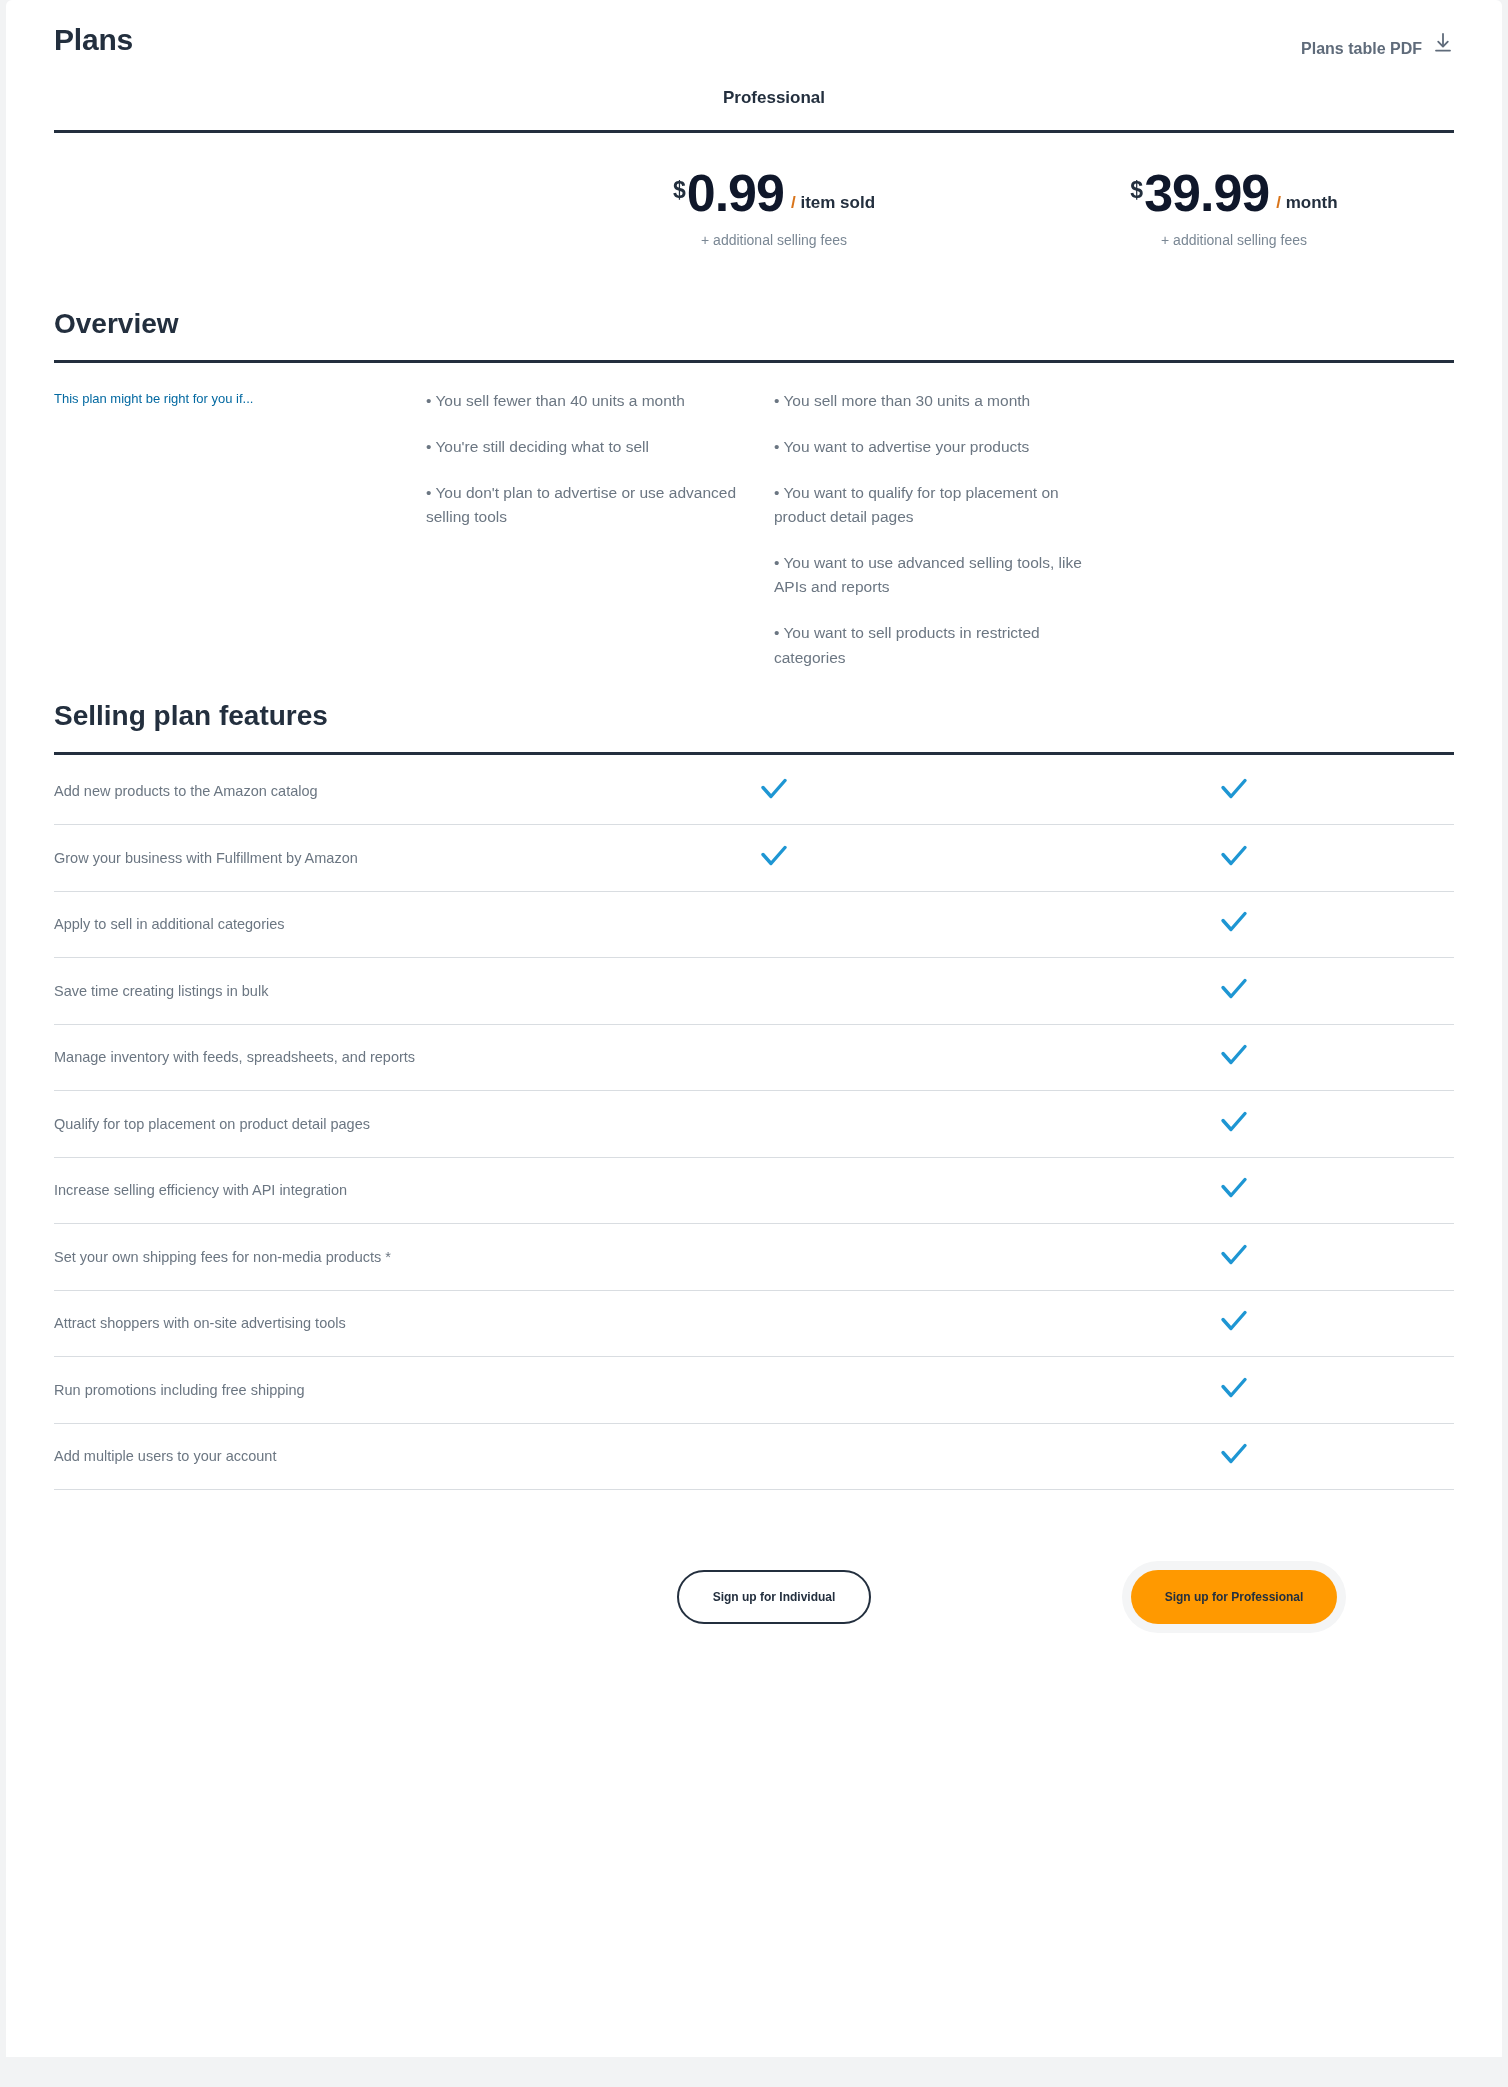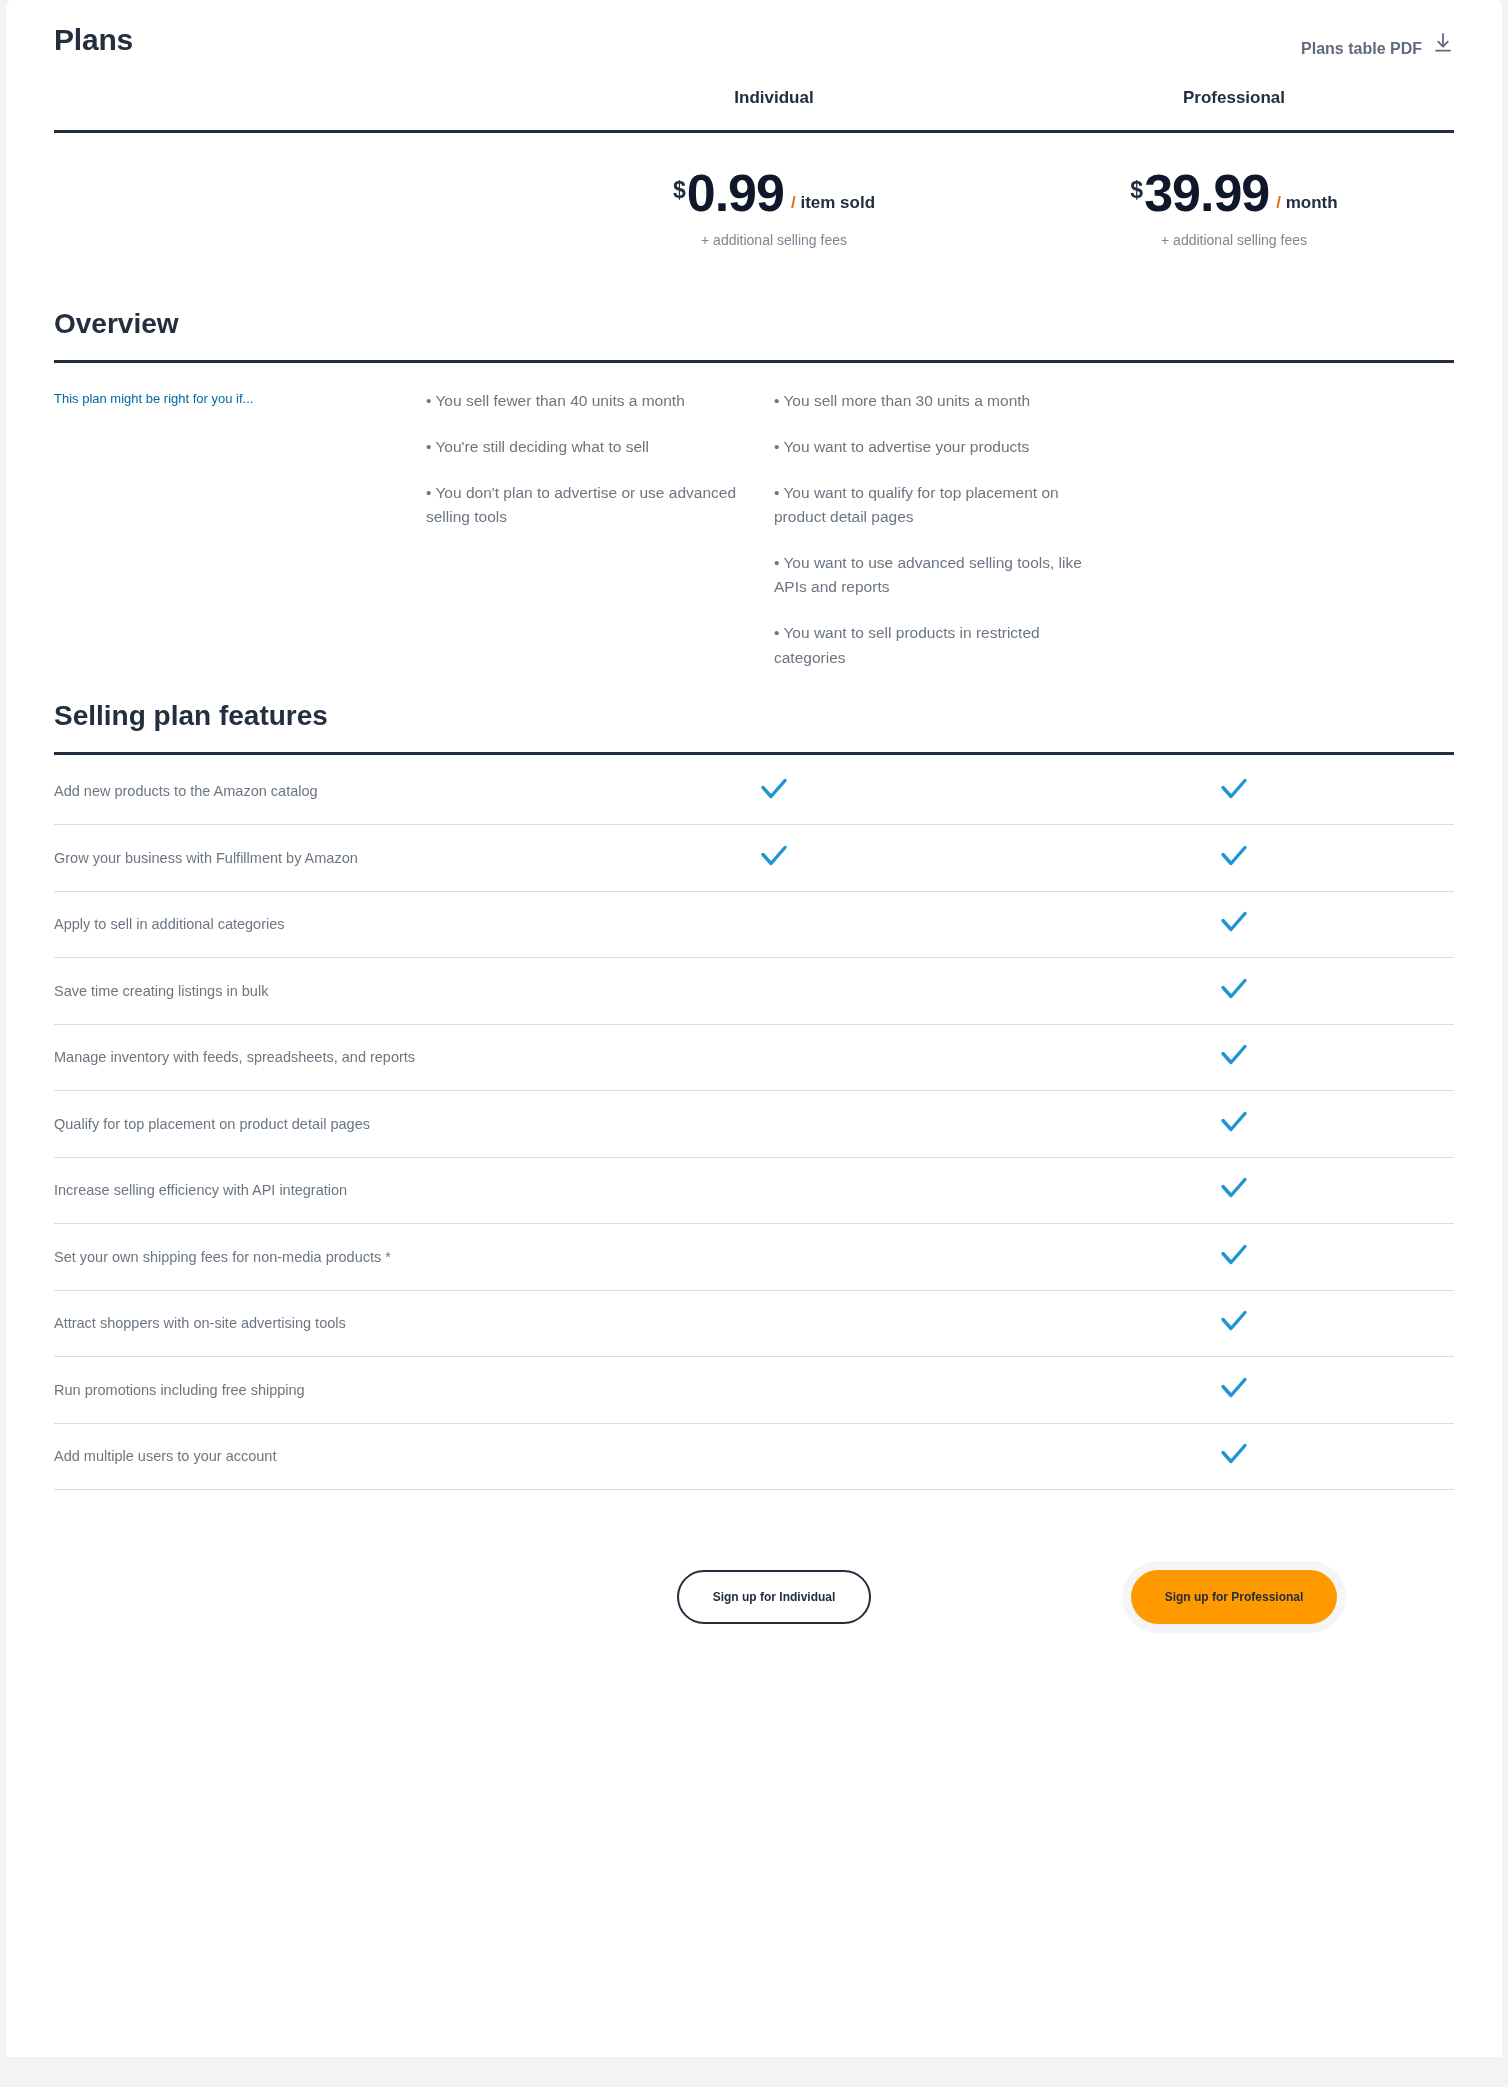--- a/index.html
+++ b/index.html
@@ -227,21 +227,20 @@
               <path d="M11 2 L11 14" stroke="#5f6b7a" stroke-width="1.8" fill="none" stroke-linecap="round"></path>
               <path d="M6.2 9.6 L11 14.6 L15.8 9.6" stroke="#5f6b7a" stroke-width="1.8" fill="none" stroke-linecap="round" stroke-linejoin="round"></path>
               <path d="M4 18.6 L18 18.6" stroke="#5f6b7a" stroke-width="1.8" fill="none" stroke-linecap="round"></path>
             </svg>
           </span>
         </div>
       </div>
 
       <div class="plans-grid">
         <div></div>
-        <div class="col-head">Individual</div>
         <div class="col-head">Professional</div>
       </div>
       <div class="rule-dark"></div>
 
       <div class="plans-grid">
         <div></div>
 
         <div class="price-cell">
           <div class="price-line">
             <span class="dollar">$</span>

